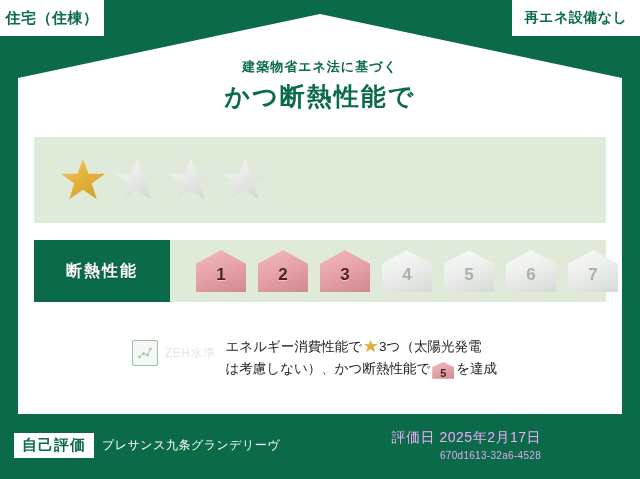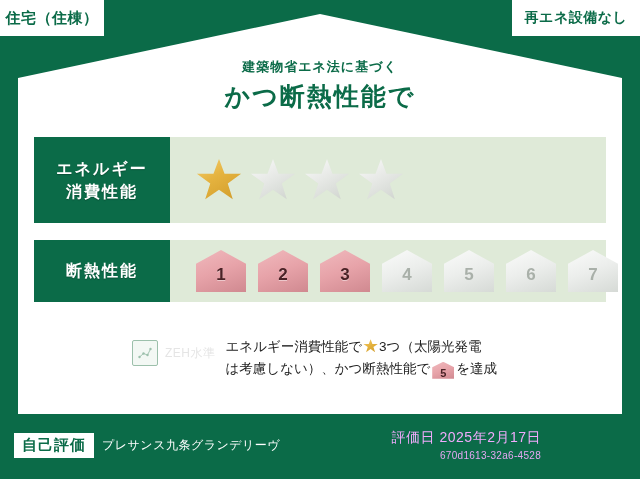--- a/index.html
+++ b/index.html
@@ -158,24 +158,20 @@
   <div class="corner-tag tag-left">
     <span>住宅（住棟）</span>
   </div>
 
   <div class="title-wrap">
     <div class="title-sub">建築物省エネ法に基づく</div>
     <div class="title-main">かつ断熱性能で</div>
   </div>
 
   <div class="row row-energy">
-    <div class="row-label">
-      <span class="ln">エネルギー</span>
-      <span class="ln">消費性能</span>
-    </div>
     <div class="row-body" id="stars-container">
         <span class="star star-on"></span>
         <span class="star star-off"></span>
         <span class="star star-off"></span>
         <span class="star star-off"></span>
       </div>
   </div>
 
   <div class="row row-insul">
     <div class="row-label">

